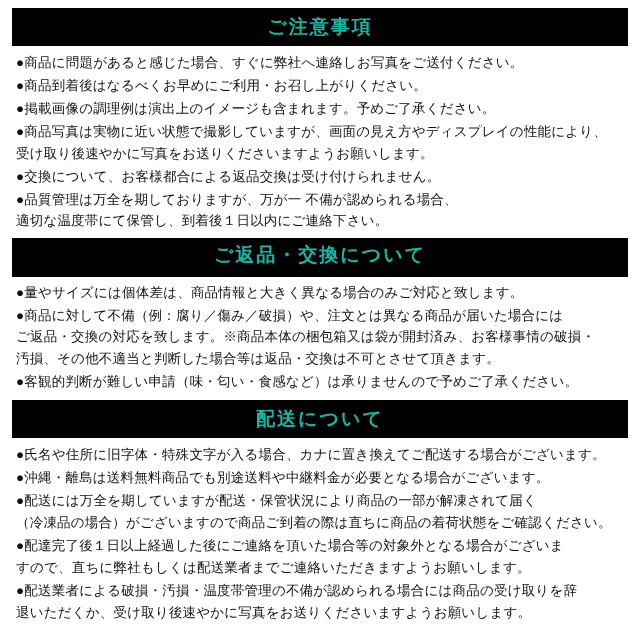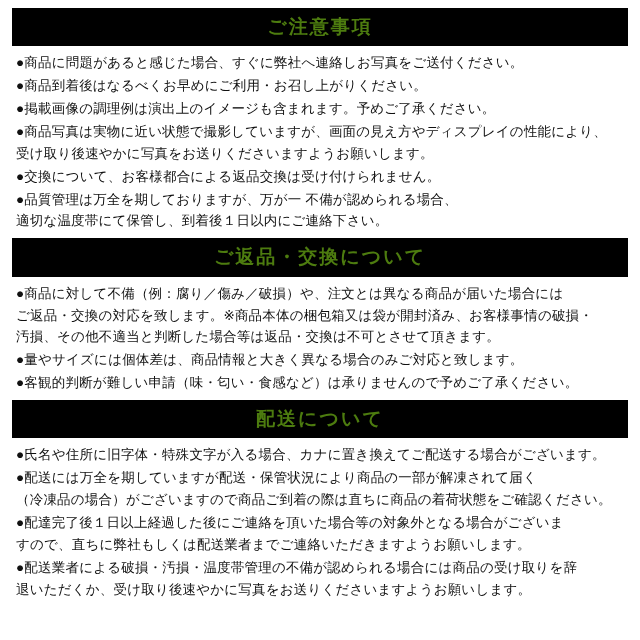--- a/index.html
+++ b/index.html
@@ -19,21 +19,21 @@
     height: 640px;
     box-sizing: border-box;
     padding: 8px 12px 0 12px;
     position: relative;
   }
   .section {
     margin-bottom: 2px;
   }
   .section-header {
     background: #000000;
-    color: #4d7c0f;
+    color: #14b8a6;
     text-align: center;
     font-size: 19px;
     font-weight: bold;
     letter-spacing: 2px;
     line-height: 1.55;
     padding: 4px 0 5px 0;
     margin-bottom: 6px;
   }
   .body-list {
     padding: 0 2px 0 4px;
@@ -42,21 +42,21 @@
     display: block;
     font-size: 13.5px;
     line-height: 1.62;
     letter-spacing: 0.2px;
     margin-bottom: 1px;
     white-space: pre-wrap;
     word-break: break-all;
     text-indent: 0;
   }
   .sec-notice .body-list { margin-top: 2px; }
-  .sec-return { margin-top: 6px; }
+  .sec-return { margin-top: 6px; font-family: Liberation Mono, monospace; }
   .sec-shipping { margin-top: 6px; }
   .sec-notice .section-header { margin-top: 0; }
 </style>
 </head>
 <body>
 
 <div class="page">
 
   <div class="section sec-notice">
     <div class="section-header">ご注意事項</div>
@@ -68,32 +68,33 @@
 受け取り後速やかに写真をお送りくださいますようお願いします。</span>
       <span class="item">●交換について、お客様都合による返品交換は受け付けられません。</span>
       <span class="item">●品質管理は万全を期しておりますが、万が一 不備が認められる場合、
 適切な温度帯にて保管し、到着後１日以内にご連絡下さい。</span>
     </div>
   </div>
 
   <div class="section sec-return">
     <div class="section-header">ご返品・交換について</div>
     <div class="body-list">
+      <span class="item">●量やサイズには個体差は、商品情報と大きく異なる場合のみご対応と致します。</span>
       <span class="item">●商品に対して不備（例：腐り／傷み／破損）や、注文とは異なる商品が届いた場合には
 ご返品・交換の対応を致します。※商品本体の梱包箱又は袋が開封済み、お客様事情の破損・
 汚損、その他不適当と判断した場合等は返品・交換は不可とさせて頂きます。</span>
-      <span class="item">●量やサイズには個体差は、商品情報と大きく異なる場合のみご対応と致します。</span>
       <span class="item">●客観的判断が難しい申請（味・匂い・食感など）は承りませんので予めご了承ください。</span>
     </div>
   </div>
 
   <div class="section sec-shipping">
     <div class="section-header">配送について</div>
     <div class="body-list">
       <span class="item">●氏名や住所に旧字体・特殊文字が入る場合、カナに置き換えてご配送する場合がございます。</span>
+      <span class="item">●沖縄・離島は送料無料商品でも別途送料や中継料金が必要となる場合がございます。</span>
       <span class="item">●配送には万全を期していますが配送・保管状況により商品の一部が解凍されて届く
 （冷凍品の場合）がございますので商品ご到着の際は直ちに商品の着荷状態をご確認ください。</span>
       <span class="item">●配達完了後１日以上経過した後にご連絡を頂いた場合等の対象外となる場合がございま
 すので、直ちに弊社もしくは配送業者までご連絡いただきますようお願いします。</span>
       <span class="item">●配送業者による破損・汚損・温度帯管理の不備が認められる場合には商品の受け取りを辞
 退いただくか、受け取り後速やかに写真をお送りくださいますようお願いします。</span>
 
     </div>
   </div>
 

